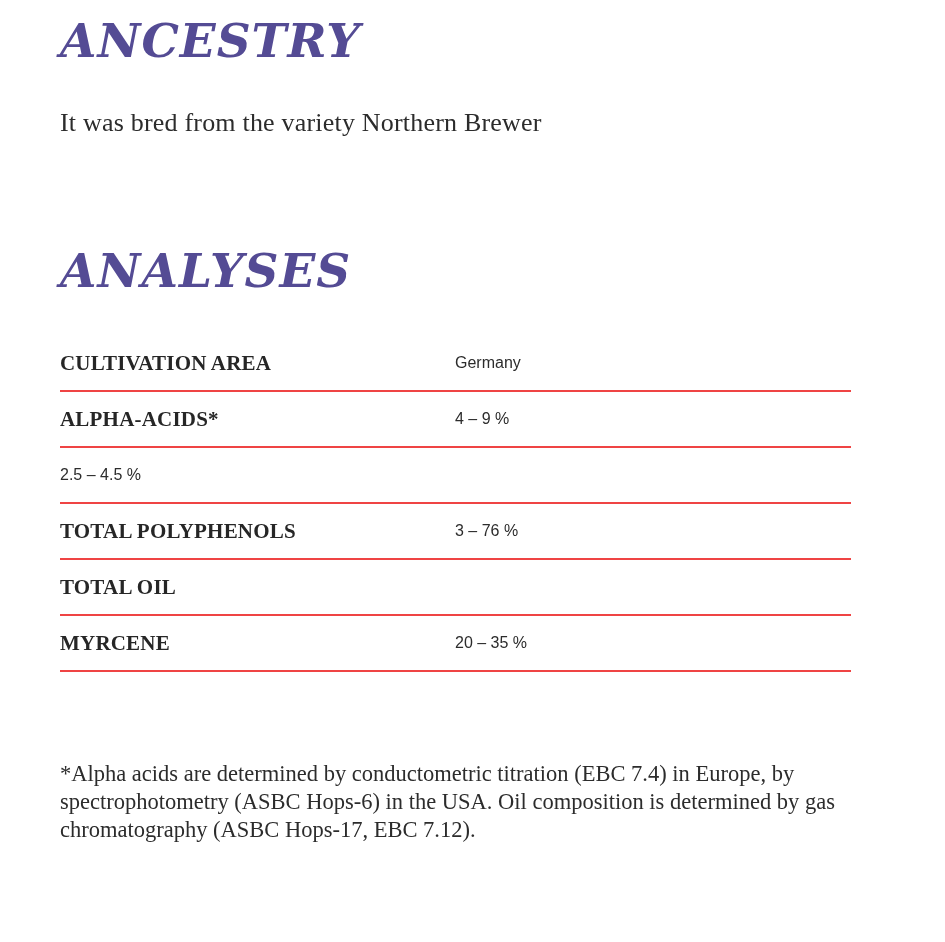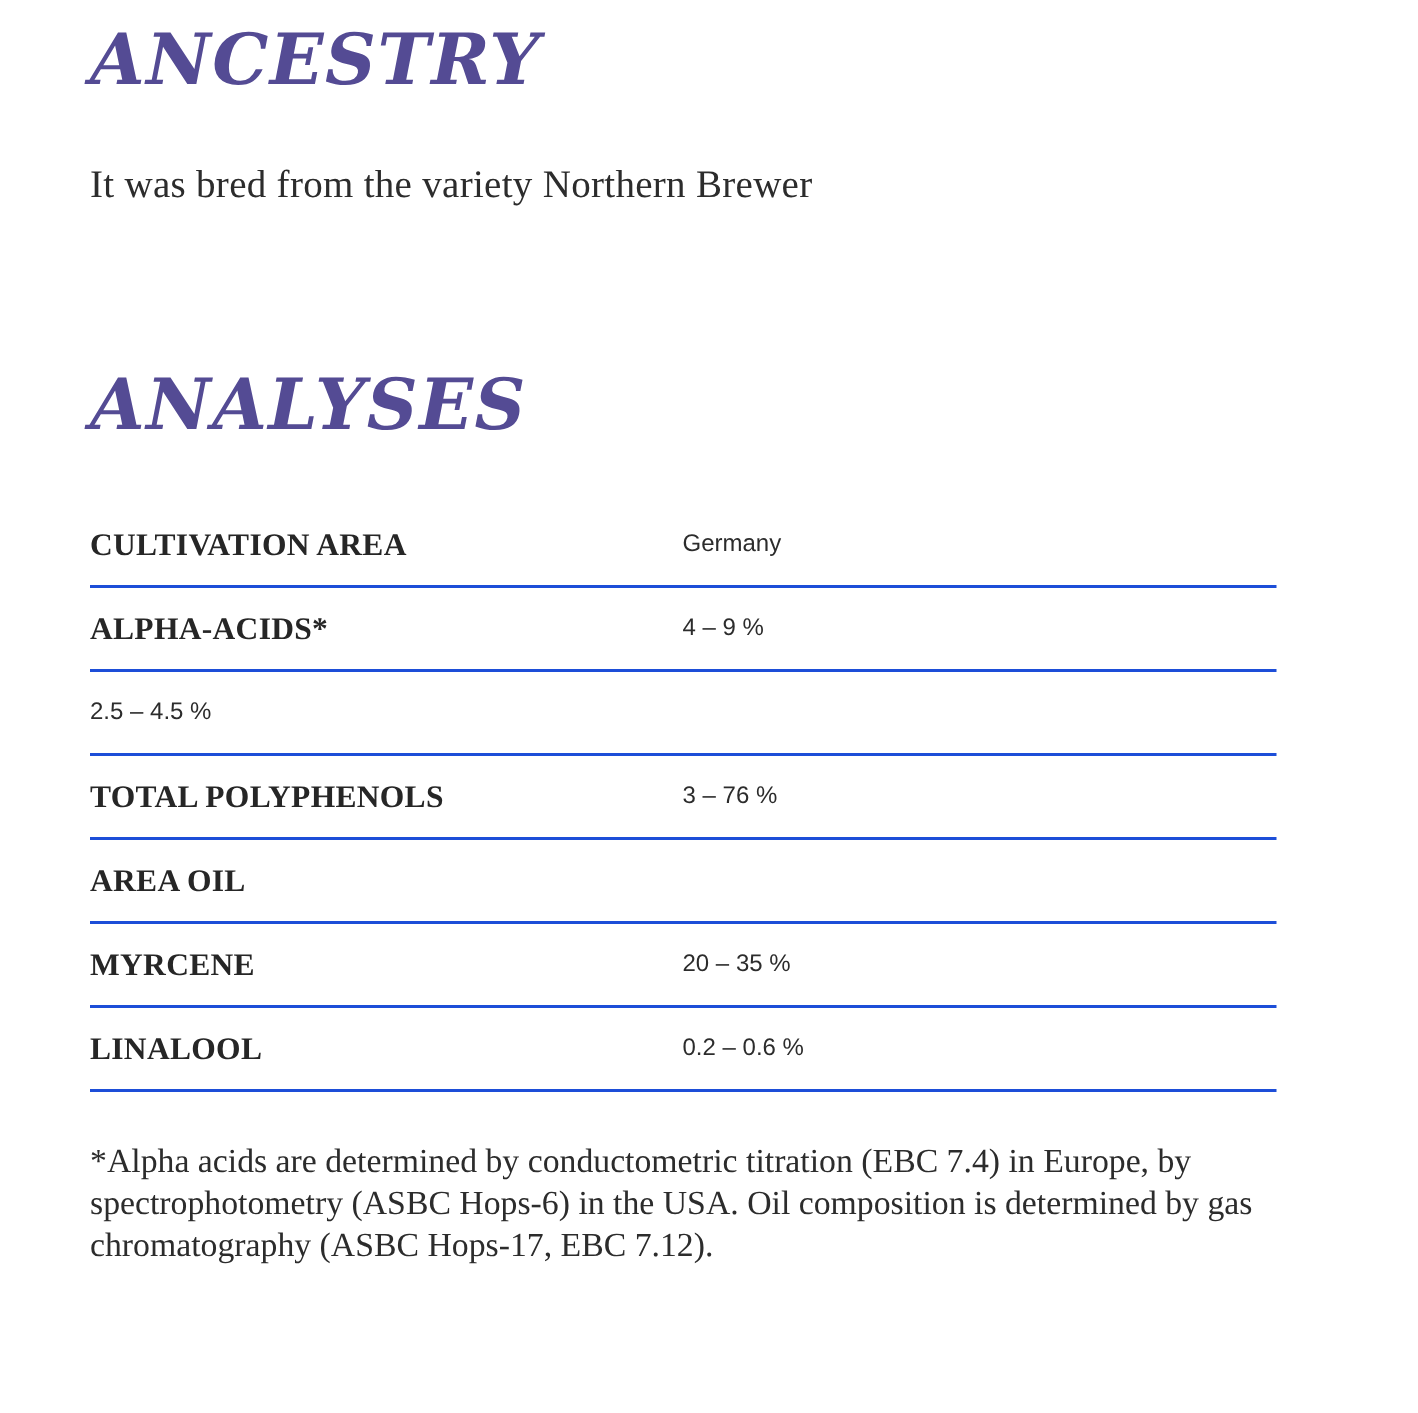--- a/index.html
+++ b/index.html
@@ -6,21 +6,21 @@
   body { width: 945px; height: 942px; position: relative; overflow: hidden;
          font-family: "DejaVu Serif", serif; color: #2a2a2a; }
   .content { position: absolute; left: 60px; top: 0; width: 791px; }
   h1.section-title { margin: 0; font-family: "DejaVu Serif", serif; font-weight: 700;
         color: #544b94; font-size: 47px; letter-spacing: 1px; line-height: 1; font-style: italic; }
   .ancestry-title { position: absolute; top: 17px; left: 0; }
   .ancestry-text { position: absolute; top: 108px; left: 0; font-size: 26px;
         font-family: "Liberation Serif", serif; color: #2c2c2c; white-space: nowrap; letter-spacing: 0.2px; }
   .analyses-title { position: absolute; top: 247px; left: 0; }
   .table { position: absolute; top: 336px; left: 0; width: 791px; }
-  .row { height: 56px; border-bottom: 2px solid #1d4ed8; box-sizing: border-box;
+  .row { height: 56px; border-bottom: 2px solid #ef4444; box-sizing: border-box;
          display: flex; align-items: center; position: relative; }
   .row .label { width: 395px; font-family: "Liberation Serif", serif; font-weight: 700;
          font-size: 21px; color: #262626; letter-spacing: 0.2px; }
   .row .value { font-family: Liberation Sans, sans-serif; font-size: 16px; color: #2c2c2c; }
   .footnote { position: absolute; top: 760px; left: 0; width: 800px;
         font-family: "Liberation Serif", serif; font-size: 22.5px; line-height: 28px; color: #2c2c2c; }
 </style>
 </head>
 <body>
 
@@ -40,26 +40,22 @@
       <div class="value">4 – 9 %</div>
     </div>
     <div class="row">
       <div class="value">2.5 – 4.5 %</div>
     </div>
     <div class="row">
       <div class="label">TOTAL POLYPHENOLS</div>
       <div class="value">3 – 76 %</div>
     </div>
     <div class="row">
-      <div class="label">AREA OIL</div>
+      <div class="label">TOTAL OIL</div>
     </div>
     <div class="row">
       <div class="label">MYRCENE</div>
       <div class="value">20 – 35 %</div>
-    </div>
-    <div class="row">
-      <div class="label">LINALOOL</div>
-      <div class="value">0.2 – 0.6 %</div>
     </div>
   </div>
 
   <div class="footnote">*Alpha acids are determined by conductometric titration (EBC 7.4) in Europe, by spectrophotometry (ASBC Hops-6) in the USA. Oil composition is determined by gas chromatography (ASBC Hops-17, EBC 7.12).</div>
 </div>
 
 </body></html>

